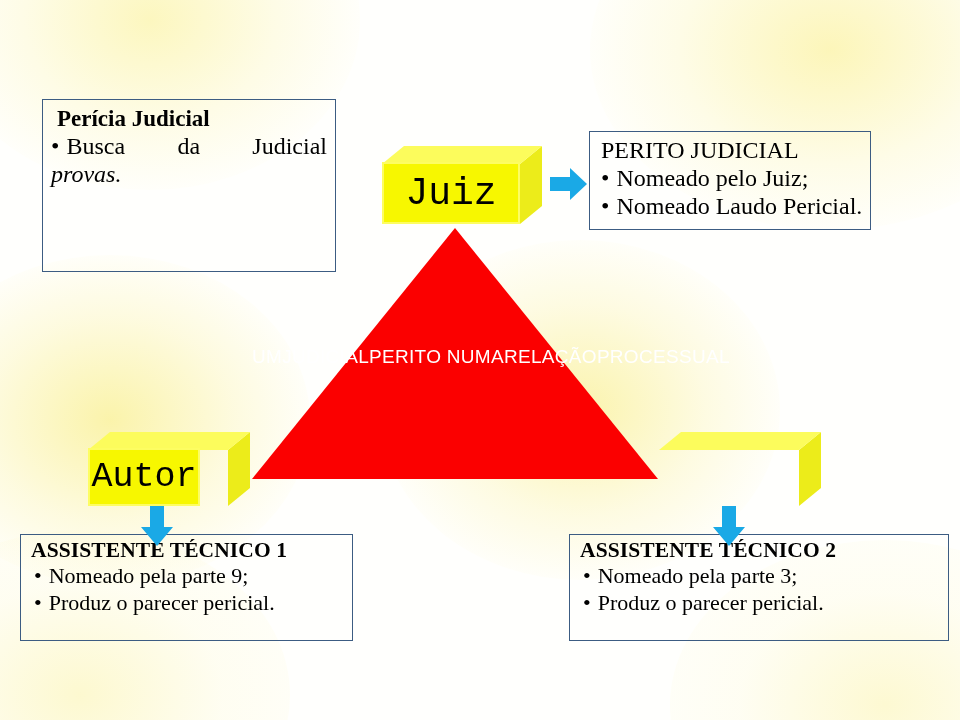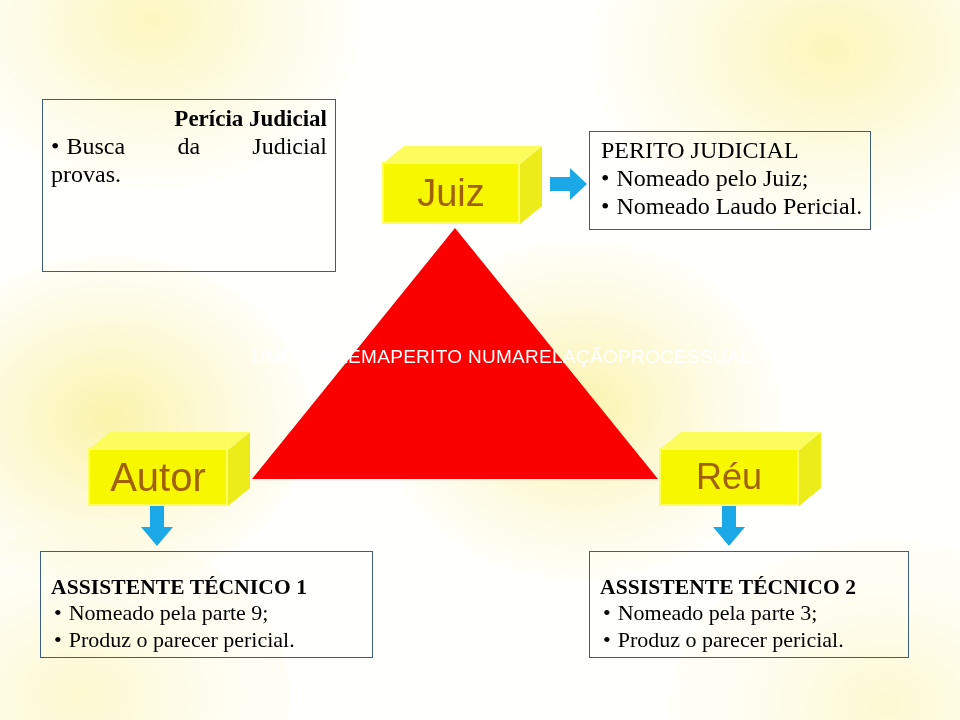--- a/index.html
+++ b/index.html
@@ -100,75 +100,75 @@
 
   
   #box-pericia {
     left: 42px; top: 99px;
     width: 294px; height: 173px;
     padding: 6px 8px 0 8px;
     font-size: 24px;
     line-height: 1.16;
   }
   #box-pericia .tb-title {
-    text-align: right;
+    text-align: left;
     font-size: 23px;
     padding-left: 6px;
   }
   #box-pericia .just {
     text-align: justify;
     text-align-last: justify;
     white-space: normal;
   }
   #box-pericia .lastline {
     text-align: left;
     text-align-last: left;
     white-space: normal;
+    font-style: italic;
   }
 
   
   #box-perito {
     left: 589px; top: 131px;
     width: 282px; height: 99px;
     padding: 4px 6px 12px 11px;
     font-size: 24px;
     line-height: 1.17;
   }
 
   
   .box-assist {
-    top: 551px;
+    top: 534px;
     height: 107px;
-    padding: 22px 6px 0 10px;
+    padding: 2px 6px 0 10px;
     font-size: 22px;
     line-height: 1.22;
-    margin-left: 20px;
   }
   #box-assist1 { left: 20px;  width: 333px; }
-  #box-assist2 { left: 569px; width: 320px; }
+  #box-assist2 { left: 569px; width: 380px; }
   .box-assist .tb-title { font-size: 21.5px; letter-spacing: 0.1px; }
   .box-assist .tb-line  { padding-left: 3px; }
 
   .bullet { margin-right: 7px; }
 
   
   .box3d {
     position: absolute;
   }
   .box3d .front {
     position: absolute;
     left: 0;
     box-sizing: border-box;
     background: #f7f700;
     border: 2.5px solid #fdfd62;
     display: flex;
     align-items: center;
     justify-content: center;
-    color: #a16207;
-    font-family: Liberation Sans, sans-serif;
+    color: #000000;
+    font-family: Liberation Mono, monospace;
     z-index: 3;
   }
   .box3d .topface {
     position: absolute;
     top: 0;
     background: #fcfc5c;
     z-index: 2;
   }
   .box3d .sideface {
     position: absolute;
@@ -183,21 +183,21 @@
     left: 0; width: 160px; height: 18px;
     clip-path: polygon(22px 0, 160px 0, 138px 18px, 0 18px);
   }
   #box-juiz .sideface {
     left: 116px; top: 0; width: 44px; height: 78px;
     clip-path: polygon(44px 0, 44px 60px, 22px 78px, 22px 18px);
   }
 
   
   #box-autor { left: 88px; top: 432px; width: 162px; height: 74px; }
-  #box-autor .front   { top: 16px; width: 140px; height: 58px; font-size: 40px; }
+  #box-autor .front   { top: 16px; width: 112px; height: 58px; font-size: 35px; }
   #box-autor .topface {
     left: 0; width: 162px; height: 18px;
     clip-path: polygon(22px 0, 162px 0, 140px 18px, 0 18px);
   }
   #box-autor .sideface {
     left: 118px; top: 0; width: 44px; height: 74px;
     clip-path: polygon(44px 0, 44px 56px, 22px 74px, 22px 18px);
   }
 
   
@@ -259,21 +259,21 @@
   <div class="glow glow-tr"></div>
   <div class="glow glow-ml"></div>
   <div class="glow glow-mr"></div>
   <div class="glow glow-bl"></div>
   <div class="glow glow-br"></div>
 
   <div id="triangle">
     <div class="tri-shape"></div>
     <div class="tri-text">
       <div class="tri-line">UM</div>
-      <div class="tri-line">PROBLEMA</div>
+      <div class="tri-line">JUDICIAL</div>
       <div class="tri-line">PERITO NUMA</div>
       <div class="tri-line">RELAÇÃO</div>
       <div class="tri-line">PROCESSUAL</div>
     </div>
   </div>
 
   <div class="textbox" id="box-pericia">
     <div class="tb-title">Perícia Judicial</div>
     <div class="tb-line just">
       <span class="bullet">•</span><span>Busca da Judicial</span>
@@ -319,21 +319,20 @@
 
   <div class="box3d" id="box-autor">
     <div class="sideface"></div>
     <div class="topface"></div>
     <div class="front">Autor</div>
   </div>
 
   <div class="box3d" id="box-reu">
     <div class="sideface"></div>
     <div class="topface"></div>
-    <div class="front">Réu</div>
   </div>
 
   <div class="arrow" id="arrow-juiz-perito">
     <svg width="38" height="34" viewBox="0 0 38 34" xmlns="http://www.w3.org/2000/svg">
       <polygon points="0,10 20,10 20,1 37,17 20,33 20,24 0,24" fill="#1aa9e6"></polygon>
     </svg>
   </div>
 
   <div class="arrow" id="arrow-autor">
     <svg width="34" height="41" viewBox="0 0 34 41" xmlns="http://www.w3.org/2000/svg">

